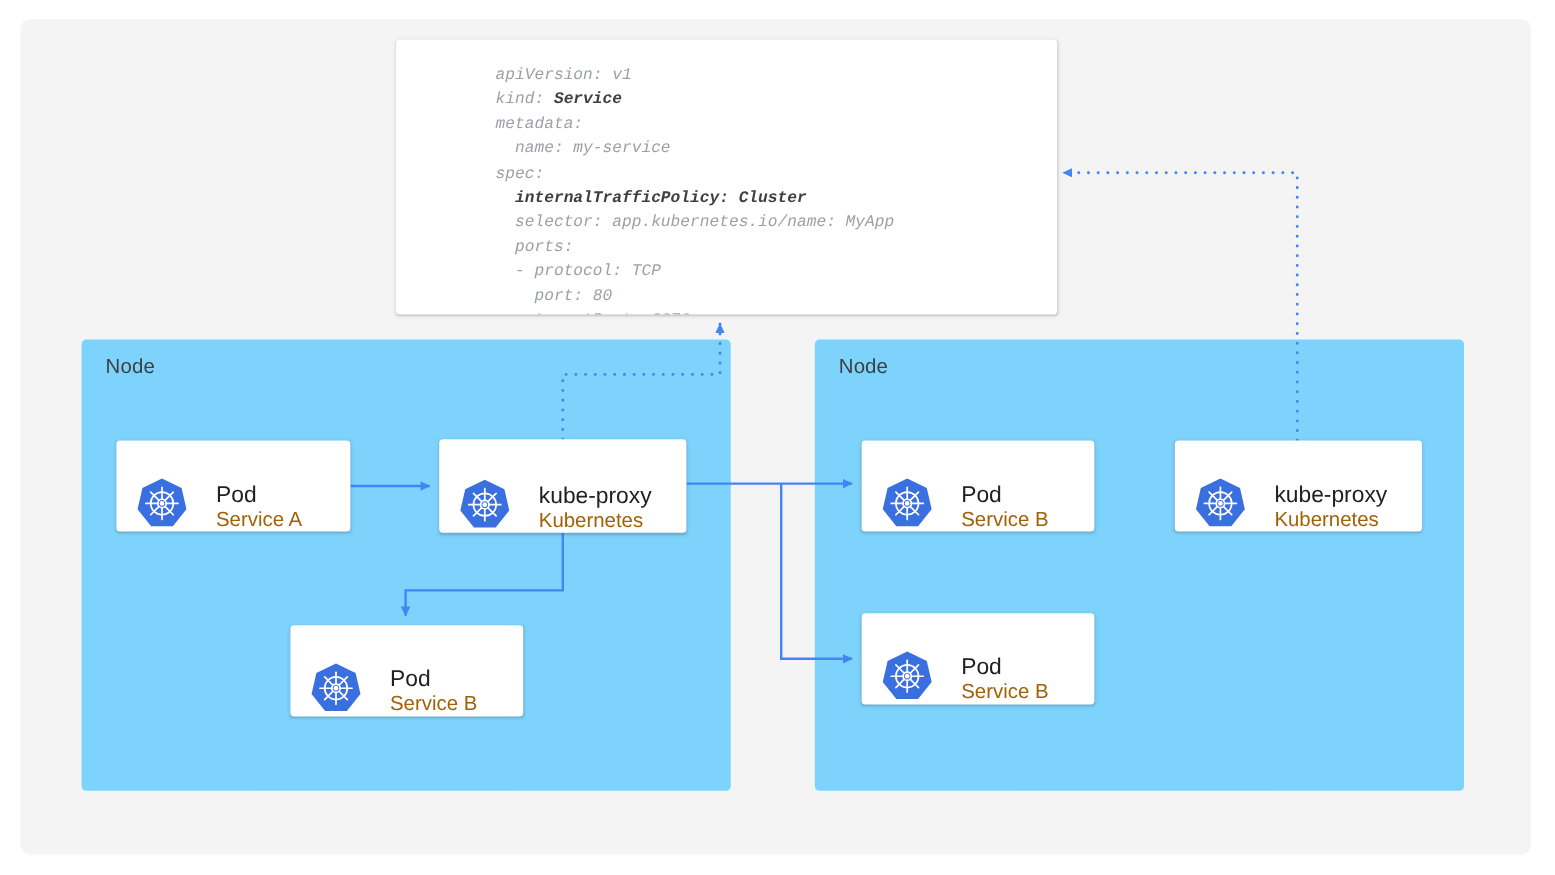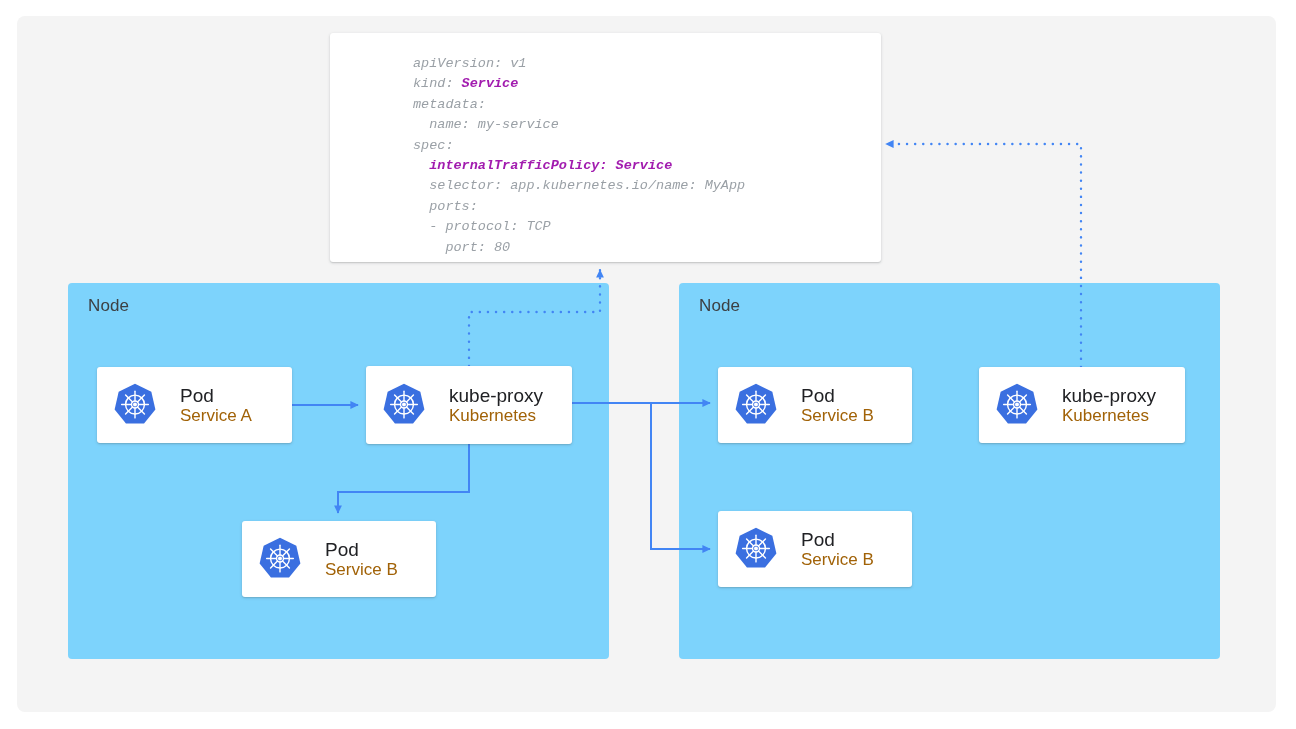--- a/index.html
+++ b/index.html
@@ -49,21 +49,21 @@
     letter-spacing: 0.1px;
   }
 
   
   .card {
     position: absolute;
     background: #ffffff;
     border-radius: 3px;
     box-shadow: 0 1px 3px rgba(60,64,67,0.22), 0 1px 1px rgba(60,64,67,0.10);
     display: flex;
-    align-items: center;
+    align-items: flex-end;
     box-sizing: border-box;
   }
   .card .logo {
     width: 46px;
     height: 46px;
     flex: 0 0 46px;
     margin-left: 15px;
   }
   .card .txt {
     margin-left: 22px;
@@ -107,21 +107,21 @@
     top: 21px;
     margin: 0;
     font-family: "Liberation Mono", "DejaVu Sans Mono", monospace;
     font-style: italic;
     font-size: 13.5px;
     line-height: 20.4px;
     color: #9aa0a6;
     white-space: pre;
   }
   .yaml-code b {
-    color: #a21caf;
+    color: #404040;
     font-weight: bold;
   }
 
   
   #wires {
     position: absolute;
     left: 0;
     top: 0;
     width: 1296px;
     height: 729px;
@@ -164,21 +164,21 @@
 
     <path d="M1081,367 L1081,144 L886,144" stroke="#4285f4" stroke-width="2.4" fill="none" stroke-linecap="round" stroke-dasharray="0.1 8" marker-end="url(#ah)"></path>
   </svg>
 
   <div class="yaml-card">
     <pre class="yaml-code">apiVersion: v1
 kind: <b>Service</b>
 metadata:
   name: my-service
 spec:
-<b>  internalTrafficPolicy: Service</b>
+<b>  internalTrafficPolicy: Cluster</b>
   selector: app.kubernetes.io/name: MyApp
   ports:
   - protocol: TCP
     port: 80
     targetPort: 9376</pre>
   </div>
 
   <div class="card card-pod-a">
     <span class="logo"><svg viewBox="0 0 100 100" width="100%" height="100%" xmlns="http://www.w3.org/2000/svg">
           <path d="M50 4 L85.5 21.2 L94.3 59.6 L69.7 90.3 L30.3 90.3 L5.7 59.6 L14.5 21.2 Z" fill="#3a6fe0"></path>

